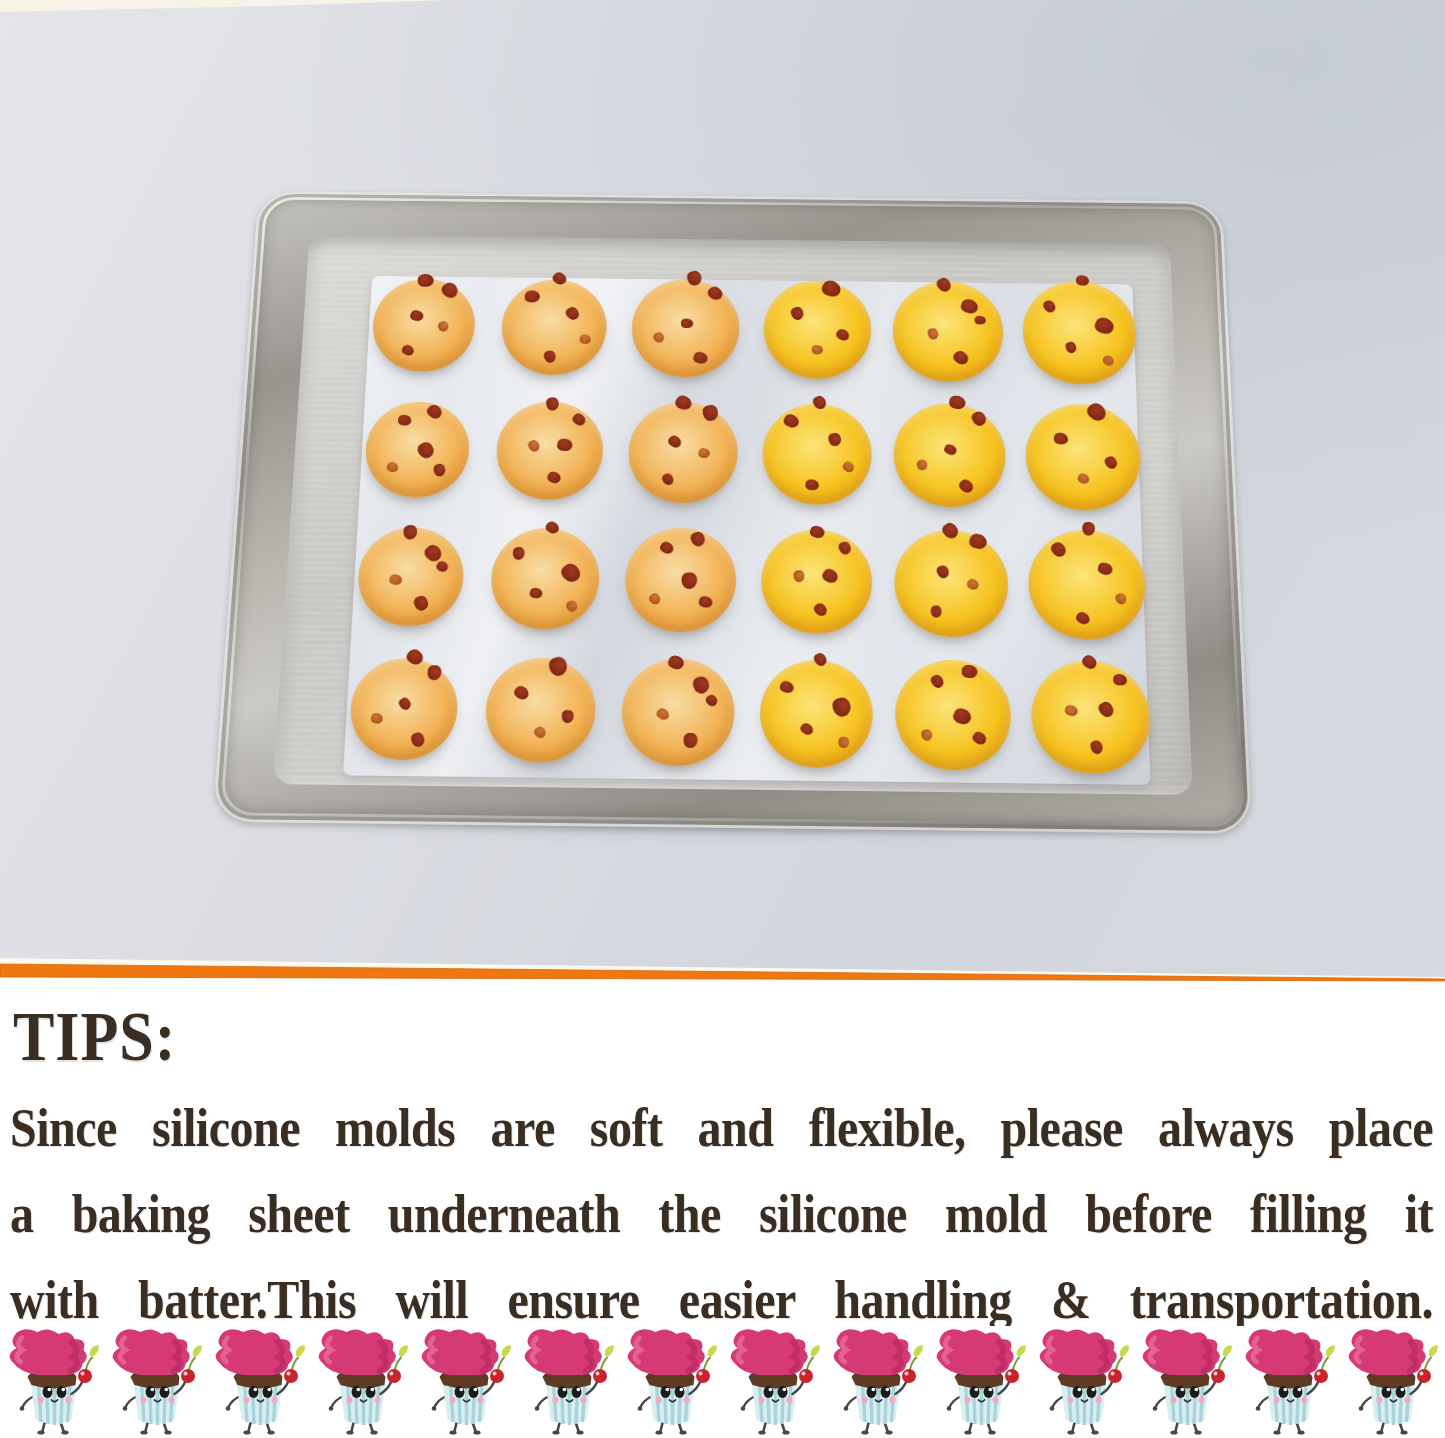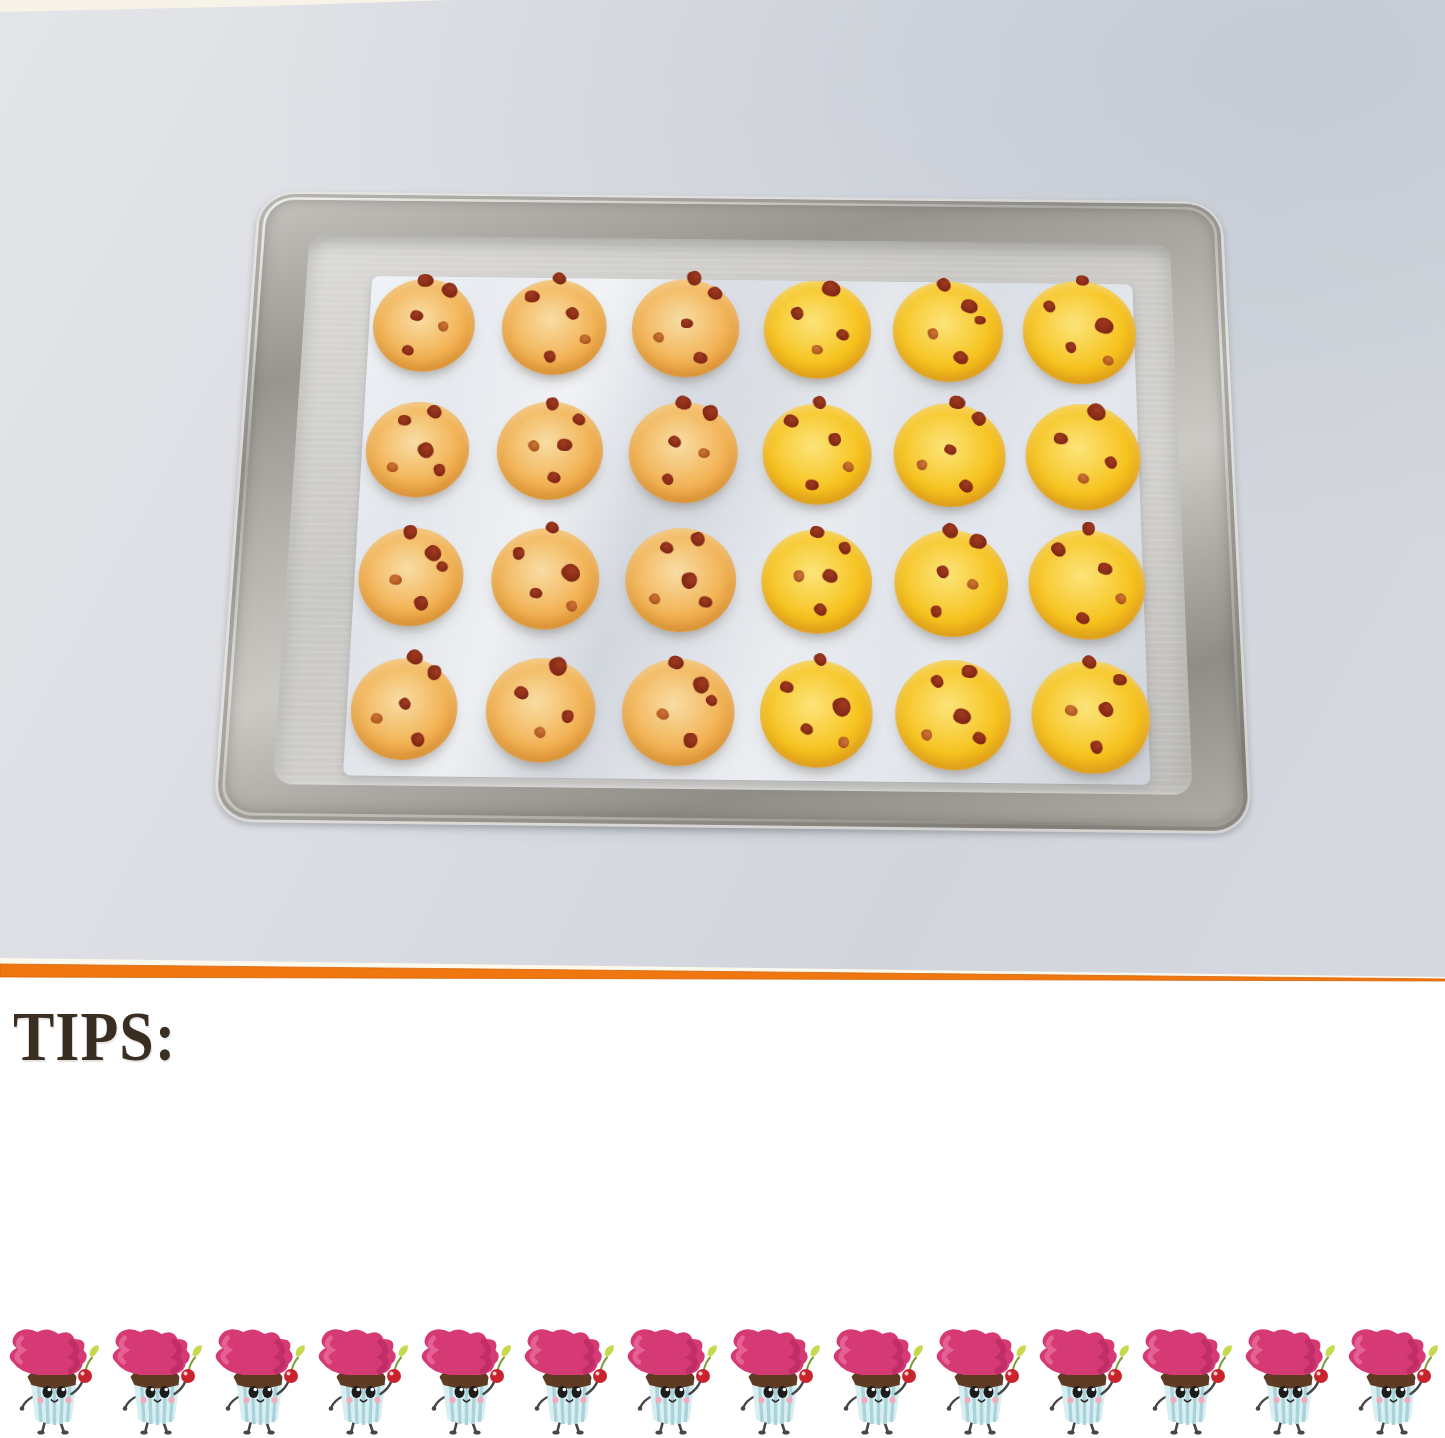--- a/index.html
+++ b/index.html
@@ -251,20 +251,25 @@
 
     <svg class="divider" id="divider-svg" viewBox="0 0 1445 38" preserveAspectRatio="none">
         <polygon points="0,31 1445,35 1445,38 0,38" fill="#ffffff"></polygon>
         <polygon points="0,12 1445,31 1445,33 0,18" fill="#fdf8ec"></polygon>
         <polygon points="0,18 1445,33 1445,35 0,31" fill="#f0770f" stroke="#d8660a" stroke-width="0.8"></polygon>
       </svg>
   </section>
 
   <section class="tips">
     <h1 id="tips-heading" style="color: rgb(58, 45, 33);">TIPS:</h1>
+    <div class="tlines">
+      <p class="tline" style="color: rgb(58, 45, 33);">Since silicone molds are soft and flexible, please always place</p>
+      <p class="tline" style="color: rgb(58, 45, 33);">a baking sheet underneath the silicone mold before filling it</p>
+      <p class="tline" style="color: rgb(58, 45, 33);">with batter.This will ensure easier handling &amp; transportation.</p>
+    </div>
   </section>
 
   <div class="cupcake-row" id="cupcake-row">
       <svg viewBox="0 0 100 112">
         <use xlink:href="#cupcake"></use>
       </svg>
       <svg viewBox="0 0 100 112">
         <use xlink:href="#cupcake"></use>
       </svg>
       <svg viewBox="0 0 100 112">

